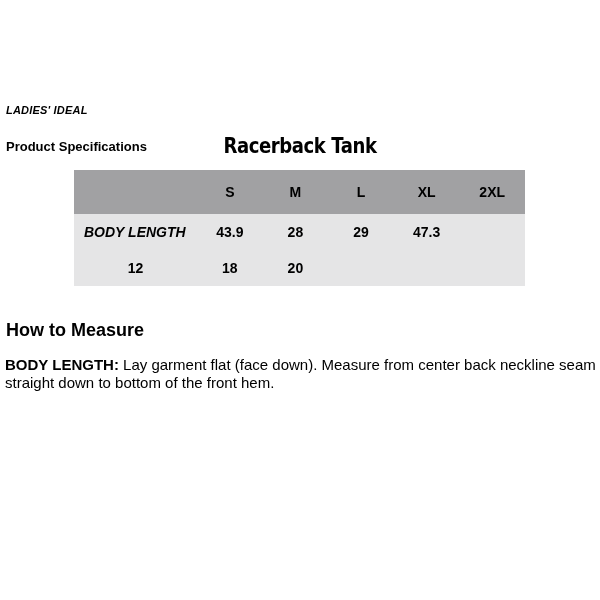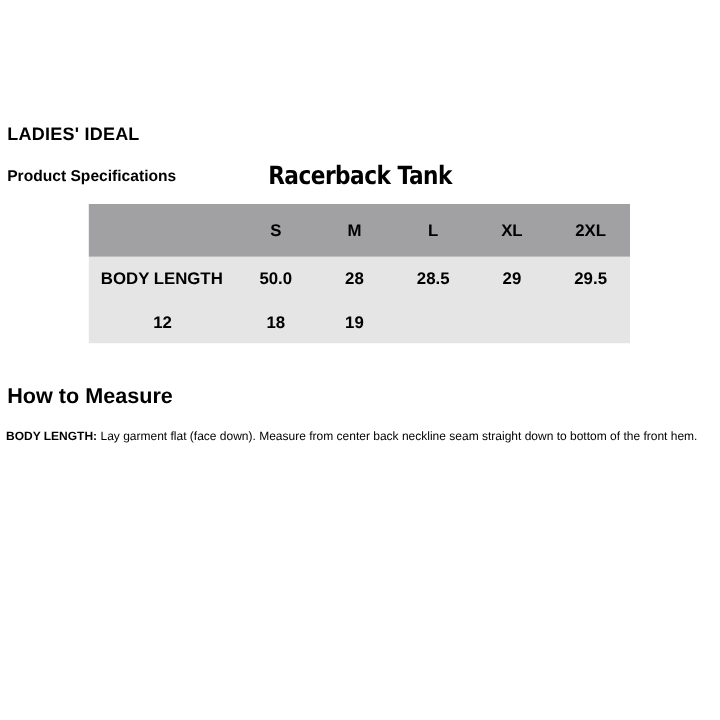--- a/index.html
+++ b/index.html
@@ -12,21 +12,21 @@
   html,body{width:600px;height:600px;}
   body{
     background:var(--page-bg);
     color:var(--text-color);
     font-family:"Liberation Sans", sans-serif;
   }
   .sheet{position:relative;width:600px;height:600px;background:var(--page-bg);overflow:hidden;}
 
   .brand{
     position:absolute;left:6px;top:104px;
-    font-size:15px;font-weight:bold;letter-spacing:0.2px;
+    font-size:11px;font-weight:bold;letter-spacing:0.2px;font-style:italic;
   }
   .spec-label{
     position:absolute;left:6px;top:139px;
     font-size:13px;font-weight:bold;
   }
   .product-title{
     position:absolute;left:50%;top:134px;
     transform:translateX(-50%) scaleX(0.86);
     font-family:"DejaVu Sans", sans-serif;
     font-size:21px;font-weight:bold;letter-spacing:-0.5px;
@@ -40,29 +40,29 @@
   .trow{
     display:grid;
     grid-template-columns:123px repeat(5, 1fr);
   }
   .trow.head{height:44px;background:var(--table-header-bg);}
   .trow.body{height:36px;background:var(--table-body-bg);}
   .cell{
     display:flex;align-items:center;justify-content:center;
     overflow:hidden;white-space:nowrap;
   }
-  .cell.rowlabel{justify-content:flex-start;padding-left:10px;}
+  .cell.rowlabel{justify-content:flex-start;padding-left:10px;font-style:italic;}
 
   .howto-heading{
     position:absolute;left:6px;top:320px;
     font-size:18px;font-weight:bold;
   }
   .measure-block{
     position:absolute;left:5px;top:356px;width:592px;
-    font-size:10px;line-height:18px;
+    font-size:15px;line-height:18px;
   }
   .measure-block p{margin:0 0 3px 0;}
   .measure-block b{font-weight:bold;}
 </style>
 </head>
 <body>
 
 <div class="sheet">
 
   <div class="brand">LADIES' IDEAL</div>
@@ -75,30 +75,29 @@
     <div class="trow head">
       <div class="cell rowlabel"></div>
       <div class="cell">S</div>
       <div class="cell">M</div>
       <div class="cell">L</div>
       <div class="cell">XL</div>
       <div class="cell">2XL</div>
     </div>
     <div class="trow body">
       <div class="cell rowlabel">BODY LENGTH</div>
-      <div class="cell">50.0</div>
+      <div class="cell">43.9</div>
       <div class="cell">28</div>
-      <div class="cell">28.5</div>
       <div class="cell">29</div>
-      <div class="cell">29.5</div>
+      <div class="cell">47.3</div>
     </div>
     <div class="trow body">
       <div class="cell">12</div>
       <div class="cell">18</div>
-      <div class="cell">19</div>
+      <div class="cell">20</div>
     </div>
   </div>
 
   <div class="howto-heading">How to Measure</div>
 
   <div class="measure-block">
     <p><b>BODY LENGTH:</b> <span>Lay garment flat (face down). Measure from center back neckline seam straight down to bottom of the front hem.</span></p>
   </div>
 
 </div>

